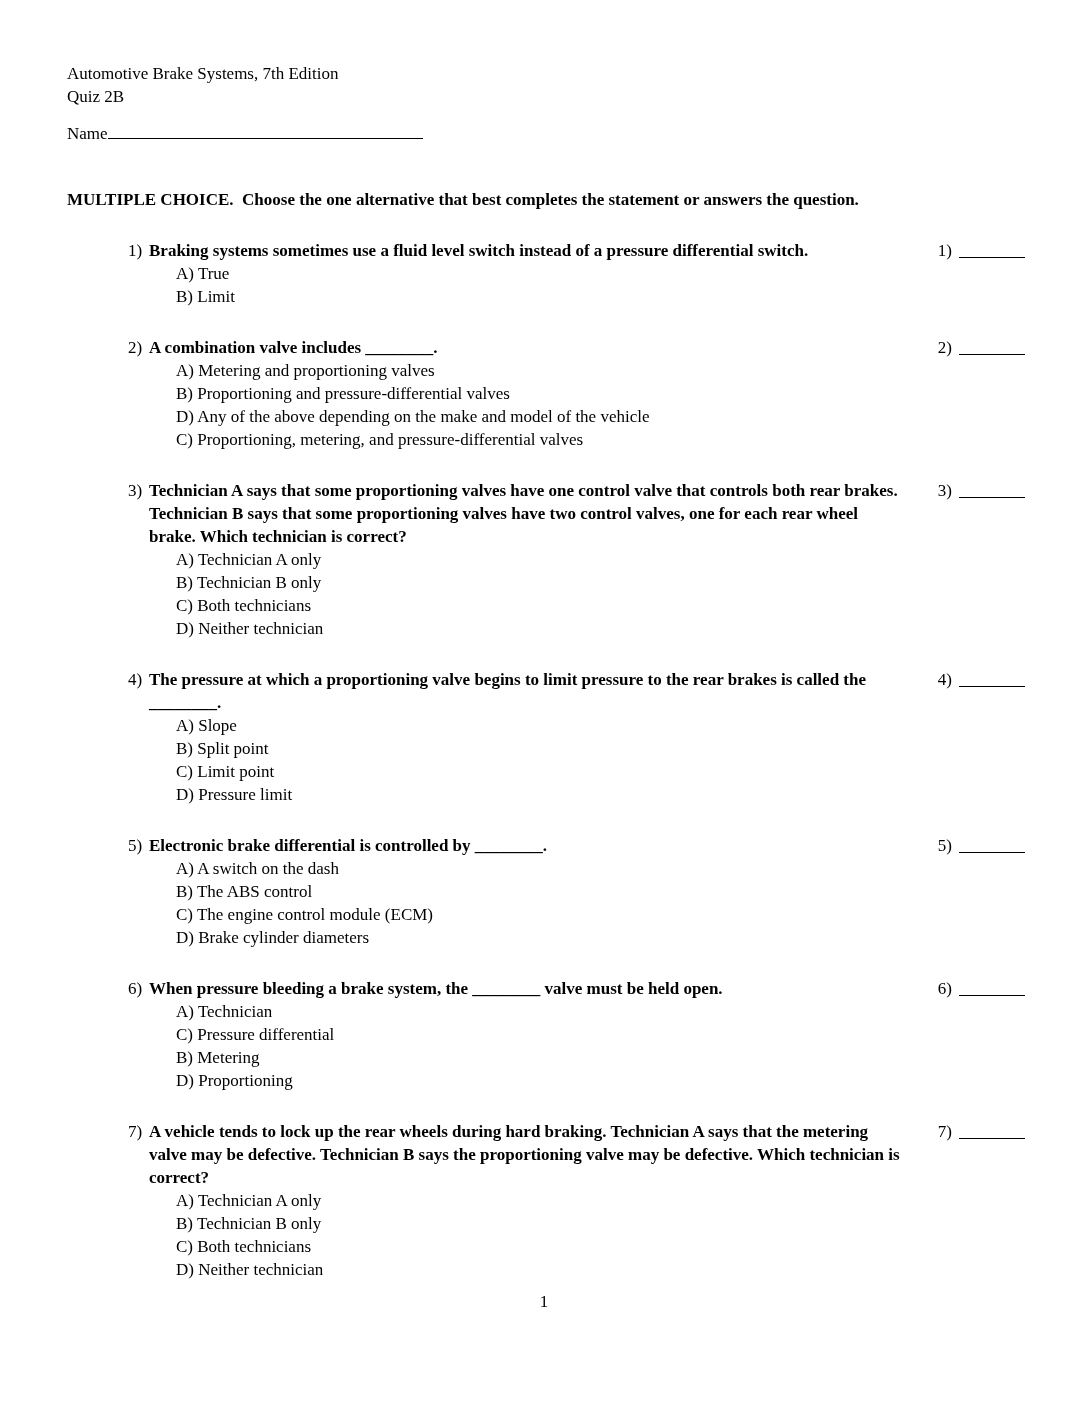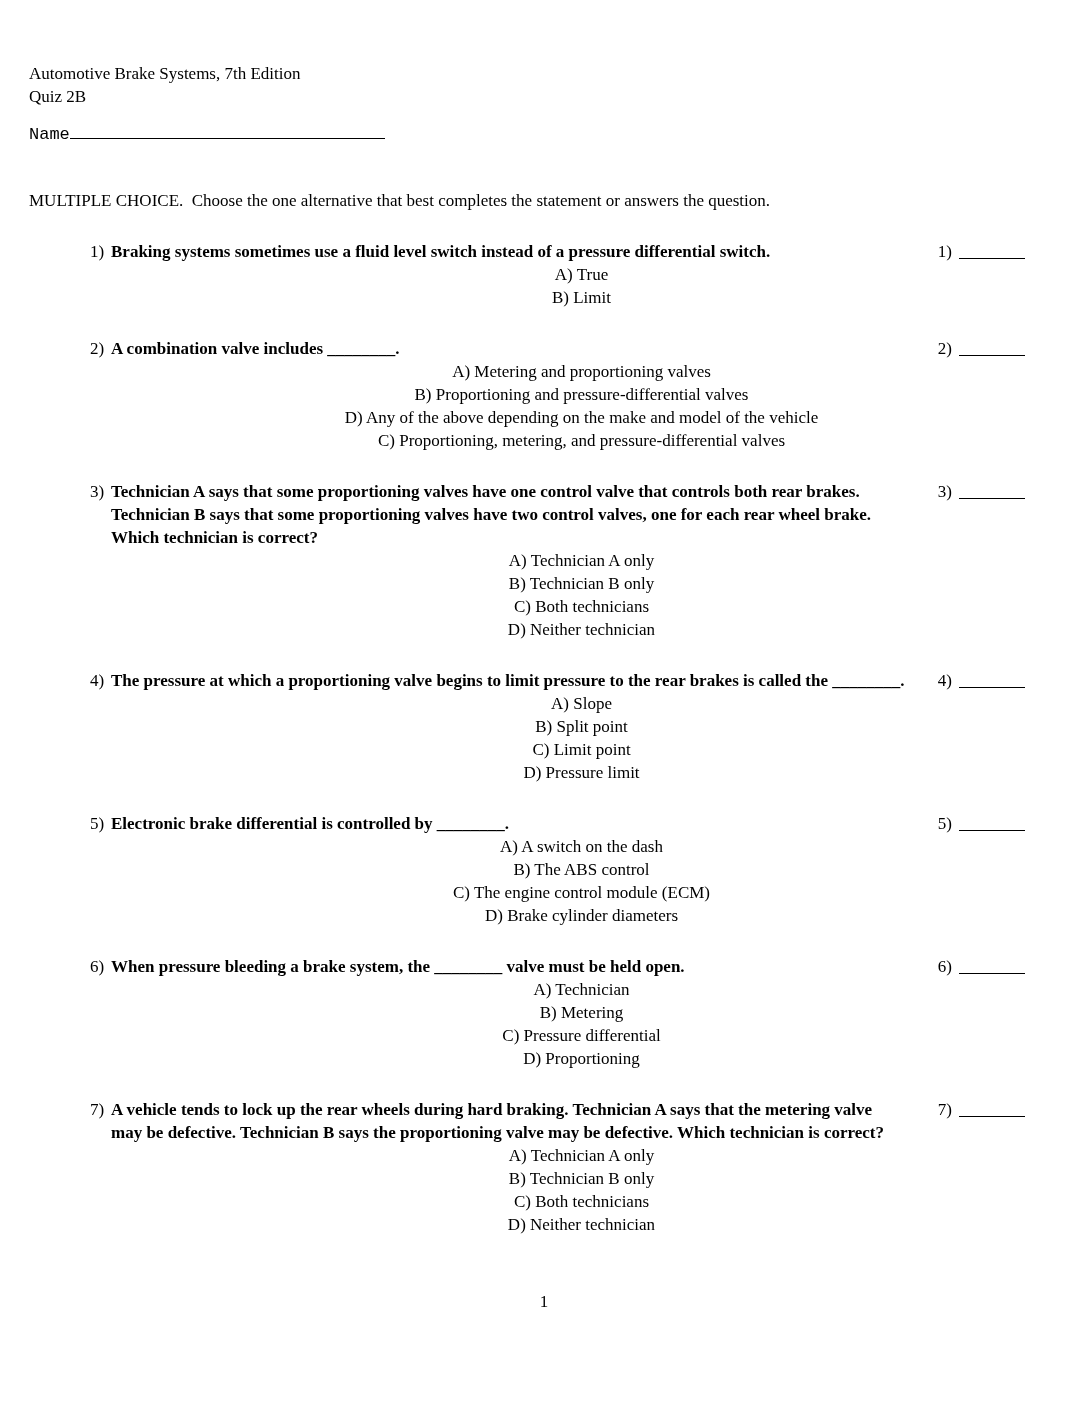--- a/index.html
+++ b/index.html
@@ -7,50 +7,50 @@
   body { width: 1088px; }
   .page {
     position: relative;
     width: 1088px;
     height: 1408px;
     background: #ffffff;
     color: #000000;
     font-family: "Liberation Serif", "DejaVu Serif", serif;
     font-size: 17px;
     line-height: 23px;
-    padding: 62px 63px 0 29px;
+    padding: 62px 63px 0 67px;
     overflow: hidden;
   }
   .doc-header { }
-  .name-row { margin-top: 14px; white-space: nowrap; font-family: Liberation Mono, monospace; }
+  .name-row { margin-top: 14px; white-space: nowrap; }
   .name-line {
     display: inline-block;
     width: 315px;
     border-bottom: 1px solid #000;
     height: 17px;
     vertical-align: baseline;
   }
   .instructions {
-    font-weight: normal;
+    font-weight: bold;
     margin-top: 43px;
     margin-bottom: 0;
     white-space: pre-wrap;
   }
   .question { margin-left: 61px; margin-top: 28px; }
   .q-row { display: flex; align-items: flex-start; }
   .q-num { flex: 0 0 auto; width: 21px; }
   .q-text { flex: 1 1 auto; margin-right: 32px; font-weight: bold; }
   .q-ansnum { flex: 0 0 auto; margin-right: 7px; }
   .q-ansline {
     flex: 0 0 auto;
     width: 66px;
     height: 19px;
     border-bottom: 1px solid #000;
   }
-  .choices { margin-left: 48px; text-align: center; }
+  .choices { margin-left: 48px; }
   .choice { }
   .page-footer {
     position: absolute;
     bottom: 95px;
     left: 0;
     width: 100%;
     text-align: center;
   }
 </style>
 </head>
@@ -142,22 +142,22 @@
 
   <section class="question">
     <div class="q-row">
       <span class="q-num">6)</span>
       <p class="q-text">When pressure bleeding a brake system, the ________ valve must be held open.</p>
       <span class="q-ansnum">6)</span>
       <span class="q-ansline"></span>
     </div>
     <div class="choices">
       <div class="choice">A) Technician</div>
+      <div class="choice">C) Pressure differential</div>
       <div class="choice">B) Metering</div>
-      <div class="choice">C) Pressure differential</div>
       <div class="choice">D) Proportioning</div>
     </div>
   </section>
 
   <section class="question">
     <div class="q-row">
       <span class="q-num">7)</span>
       <p class="q-text">A vehicle tends to lock up the rear wheels during hard braking. Technician A says that the metering valve may be defective. Technician B says the proportioning valve may be defective. Which technician is correct?</p>
       <span class="q-ansnum">7)</span>
       <span class="q-ansline"></span>

